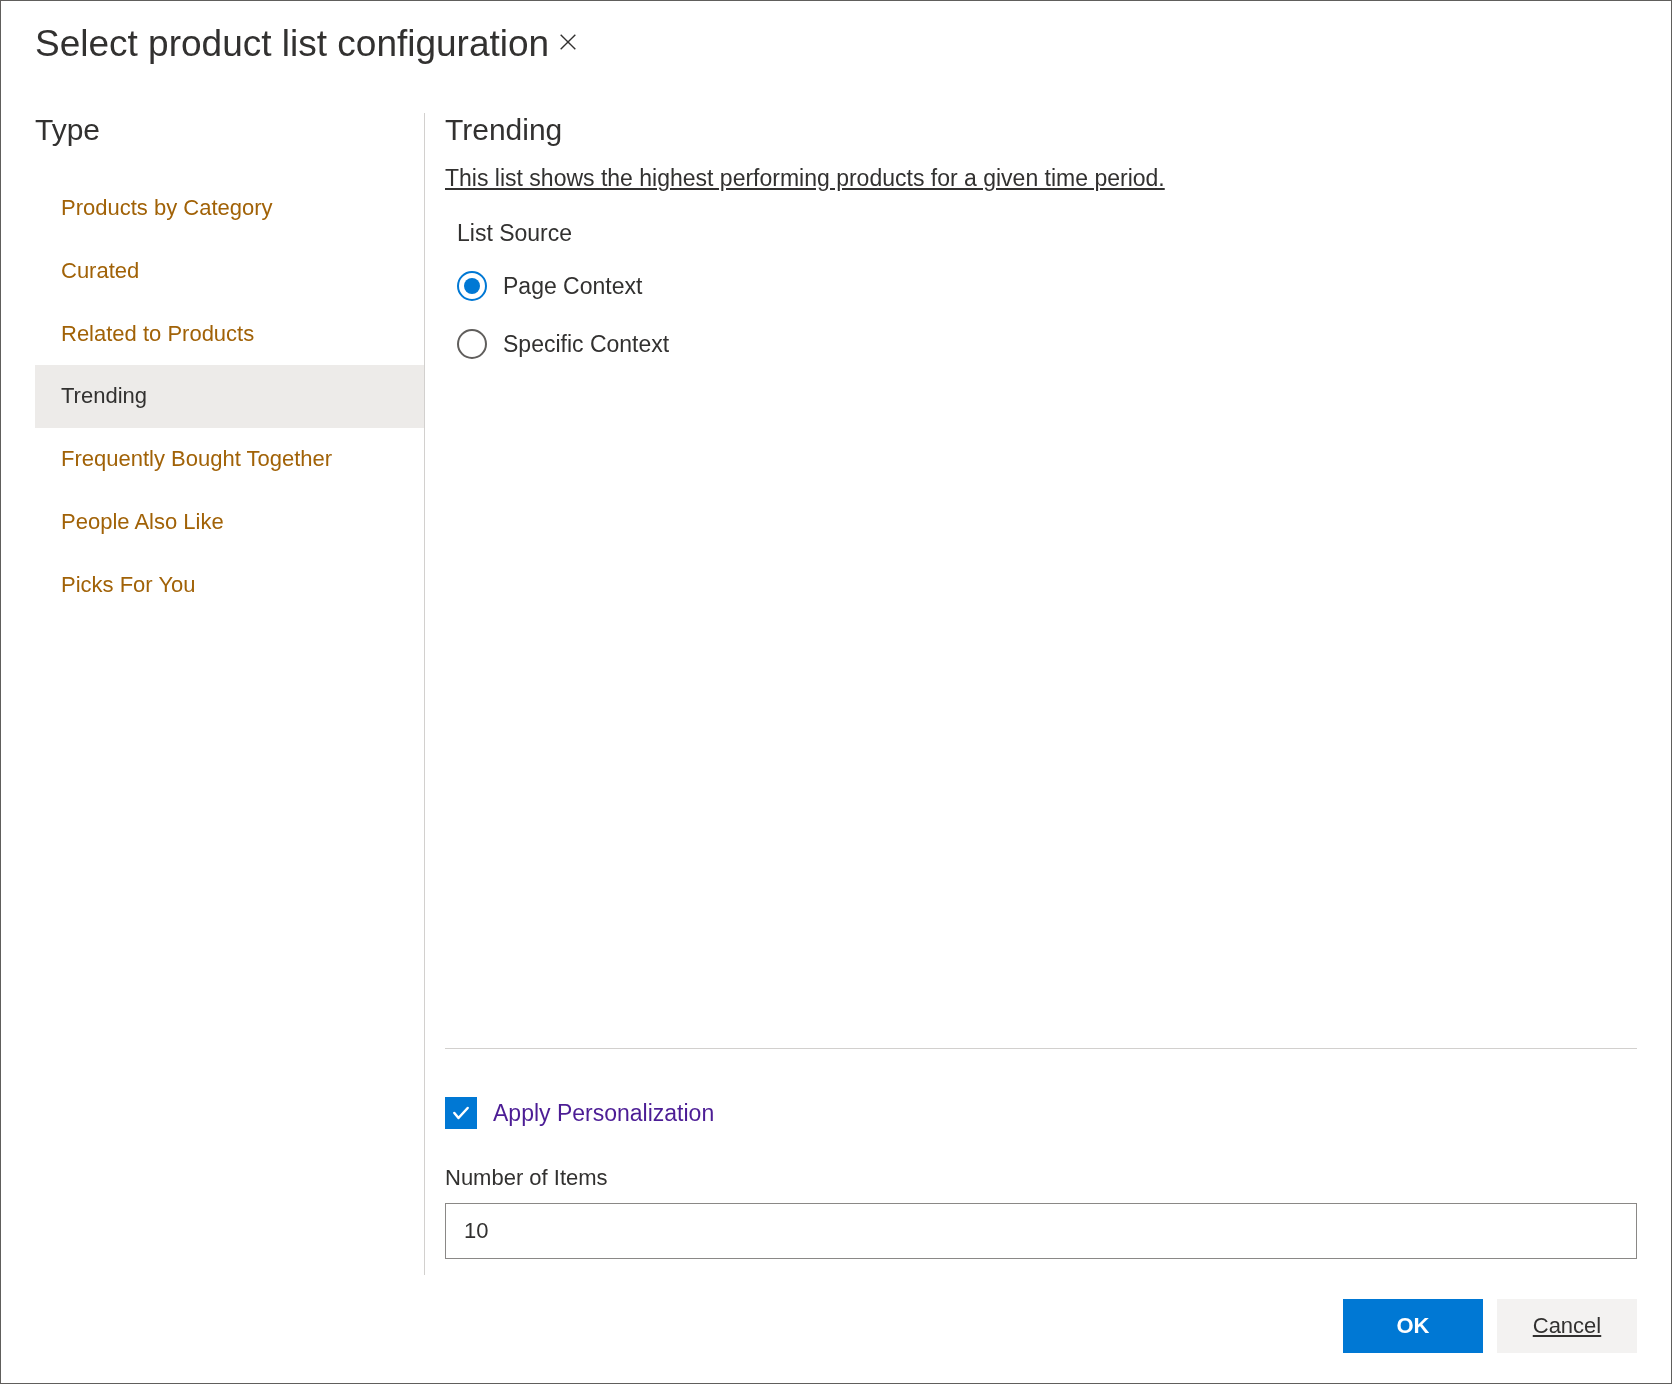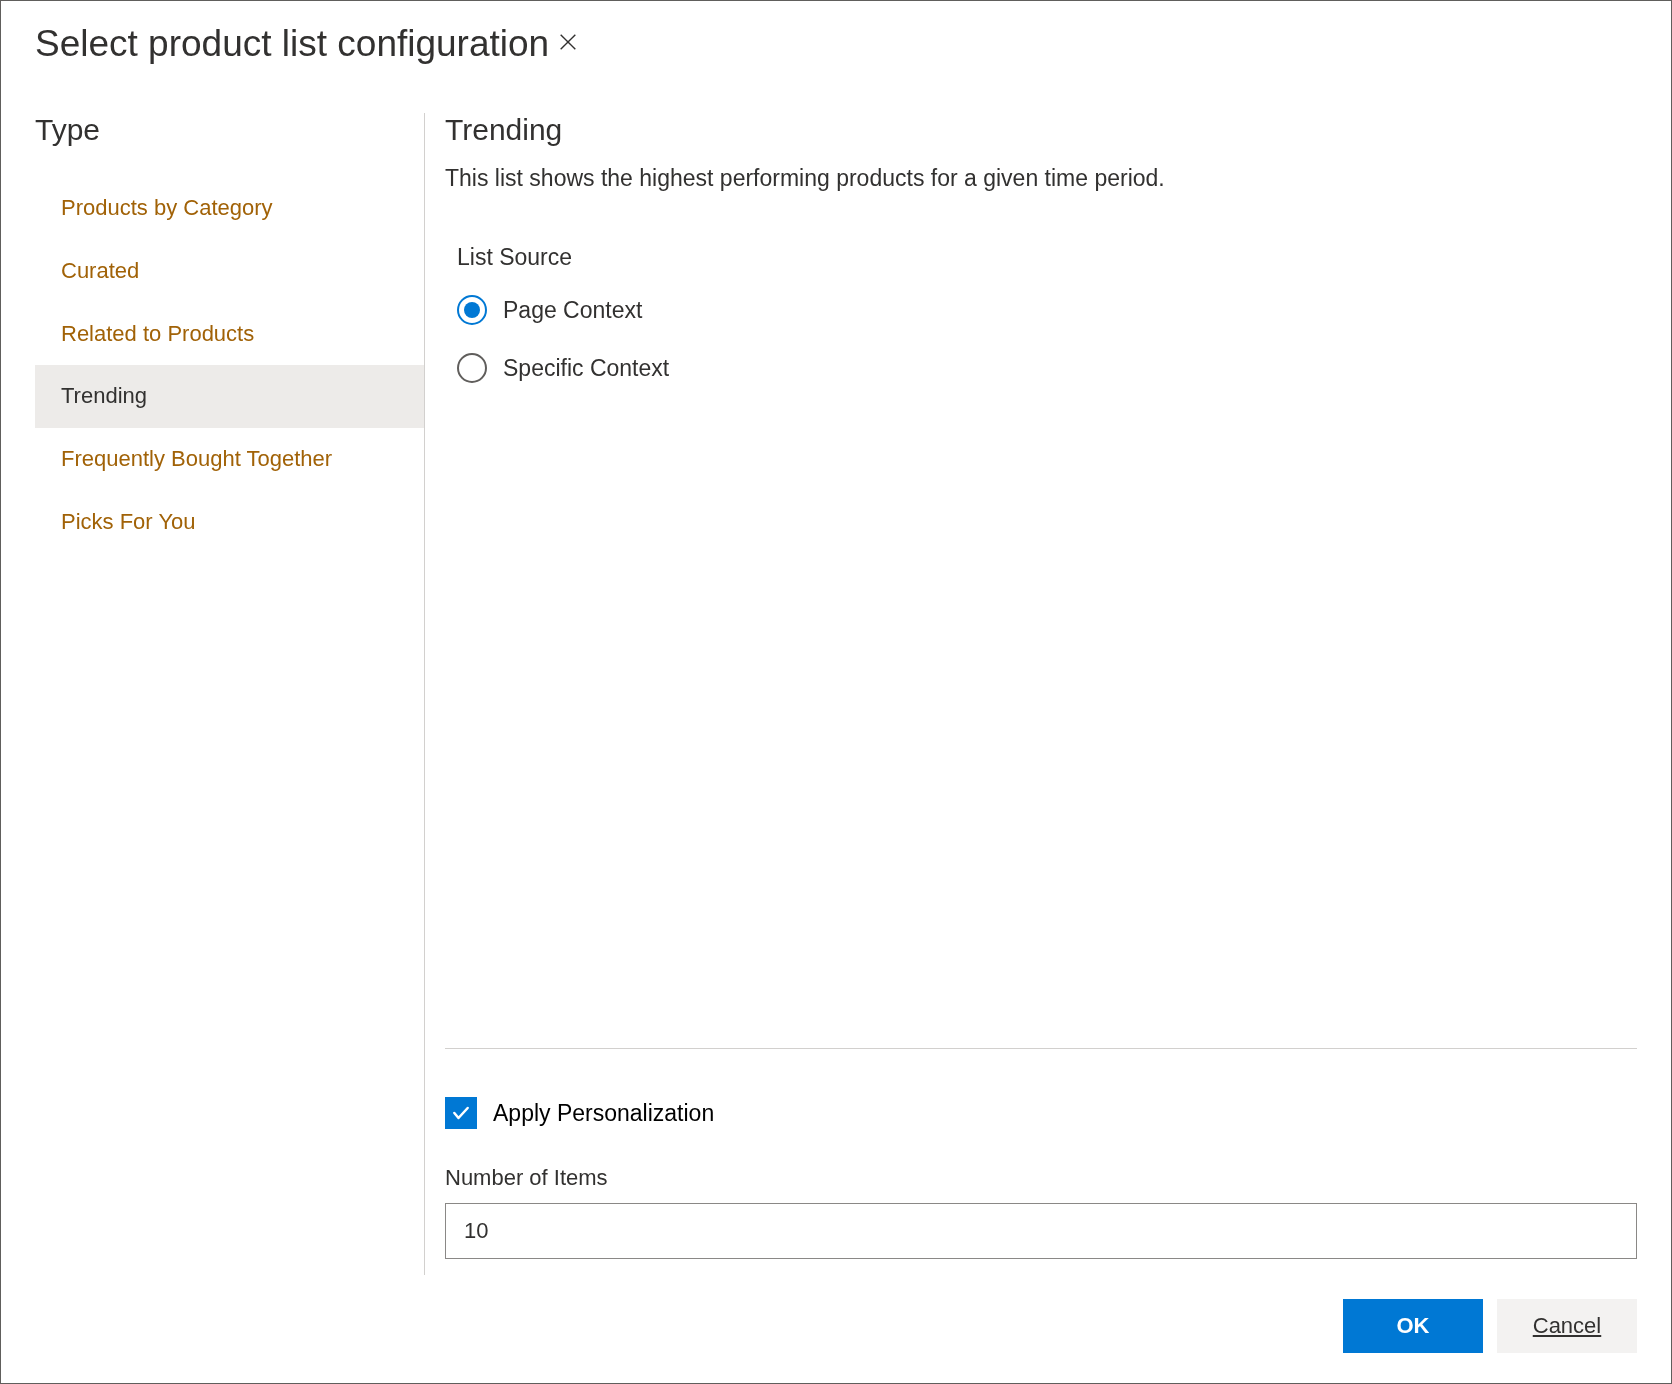--- a/index.html
+++ b/index.html
@@ -87,21 +87,22 @@
     }
     .main-title {
       font-size: 30px;
       font-weight: 400;
       color: #323130;
       margin-bottom: 18px;
     }
     .main-description {
       font-size: 23px;
       color: #323130;
-      margin-bottom: 52px;
+      margin-bottom: 28px;
+      text-decoration: underline;
     }
     .section-label {
       font-size: 23px;
       color: #323130;
       margin-bottom: 24px;
       padding-left: 12px;
     }
     .radio-group {
       padding-left: 12px;
     }
@@ -163,21 +164,21 @@
       margin-right: 16px;
       flex-shrink: 0;
     }
     .checkbox-box svg {
       width: 20px;
       height: 20px;
       stroke: #fff;
     }
     .checkbox-label {
       font-size: 23px;
-      color: #000000;
+      color: #4c1d95;
       text-align: right;
     }
     .input-label {
       font-size: 22px;
       color: #323130;
       margin-bottom: 12px;
     }
     .text-input {
       width: 100%;
       border: 1px solid #8a8886;
@@ -229,20 +230,21 @@
 
   <div class="dialog-body">
     <aside class="sidebar">
       <h2 class="sidebar-title">Type</h2>
       <ul class="sidebar-list">
         <li class="sidebar-item">Products by Category</li>
         <li class="sidebar-item">Curated</li>
         <li class="sidebar-item">Related to Products</li>
         <li class="sidebar-item selected">Trending</li>
         <li class="sidebar-item">Frequently Bought Together</li>
+        <li class="sidebar-item">People Also Like</li>
         <li class="sidebar-item">Picks For You</li>
       </ul>
     </aside>
 
     <section class="main">
       <h2 class="main-title">Trending</h2>
       <p class="main-description">This list shows the highest performing products for a given time period.</p>
 
       <div class="section-label">List Source</div>
       <div class="radio-group">

